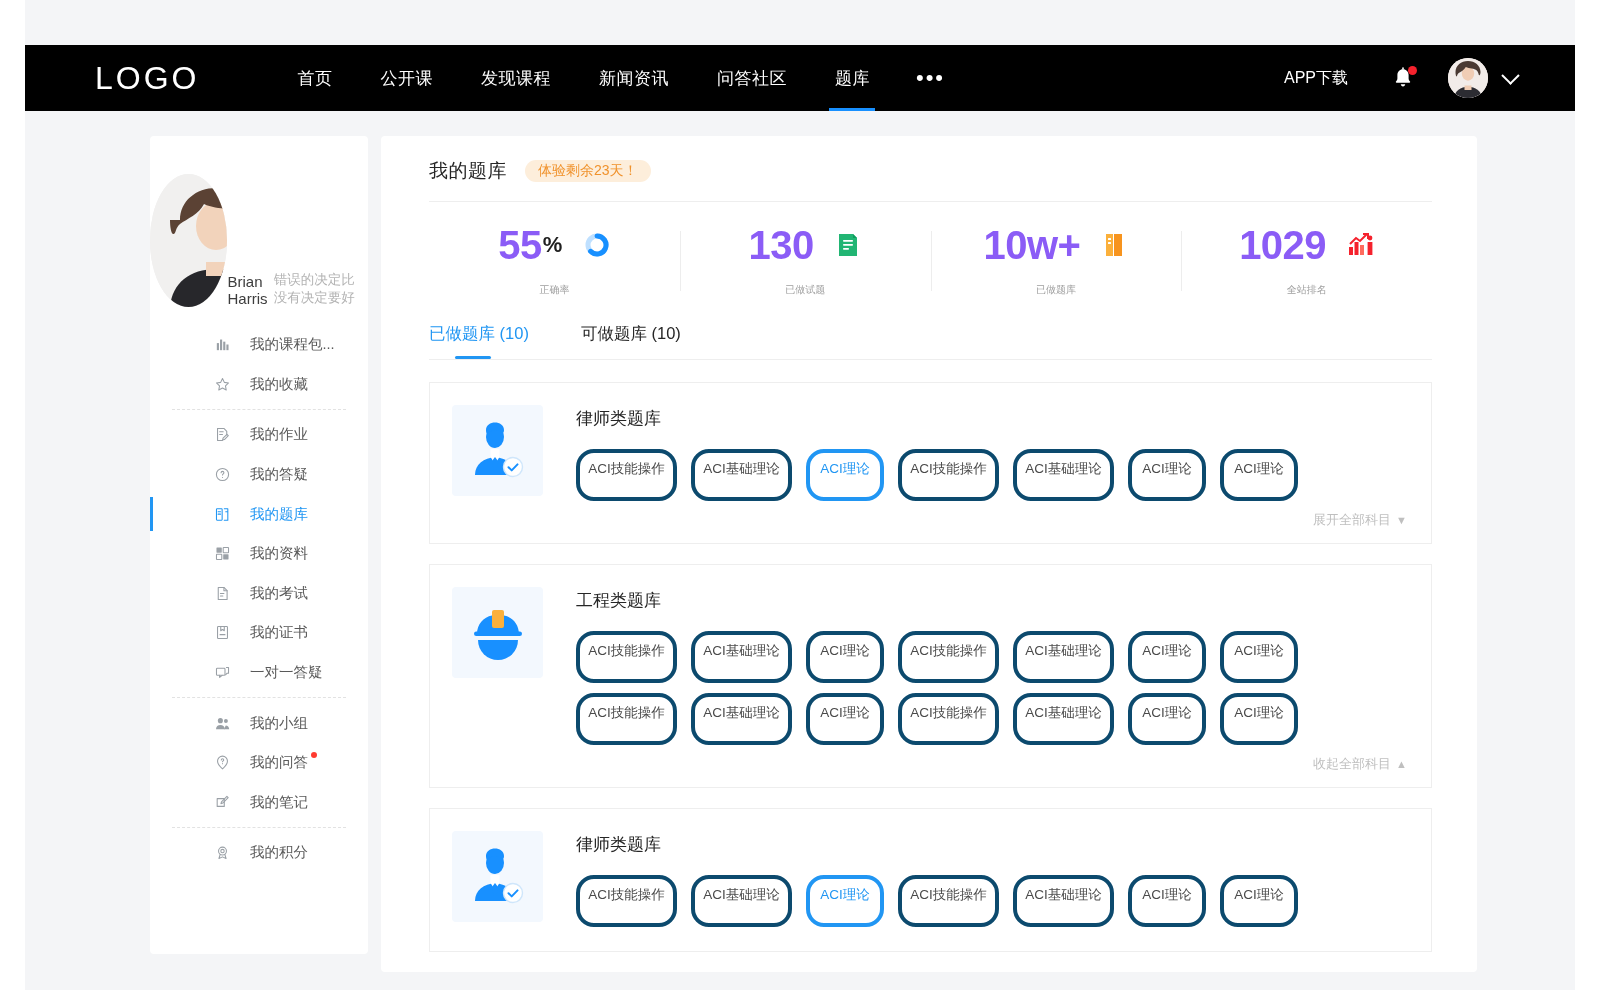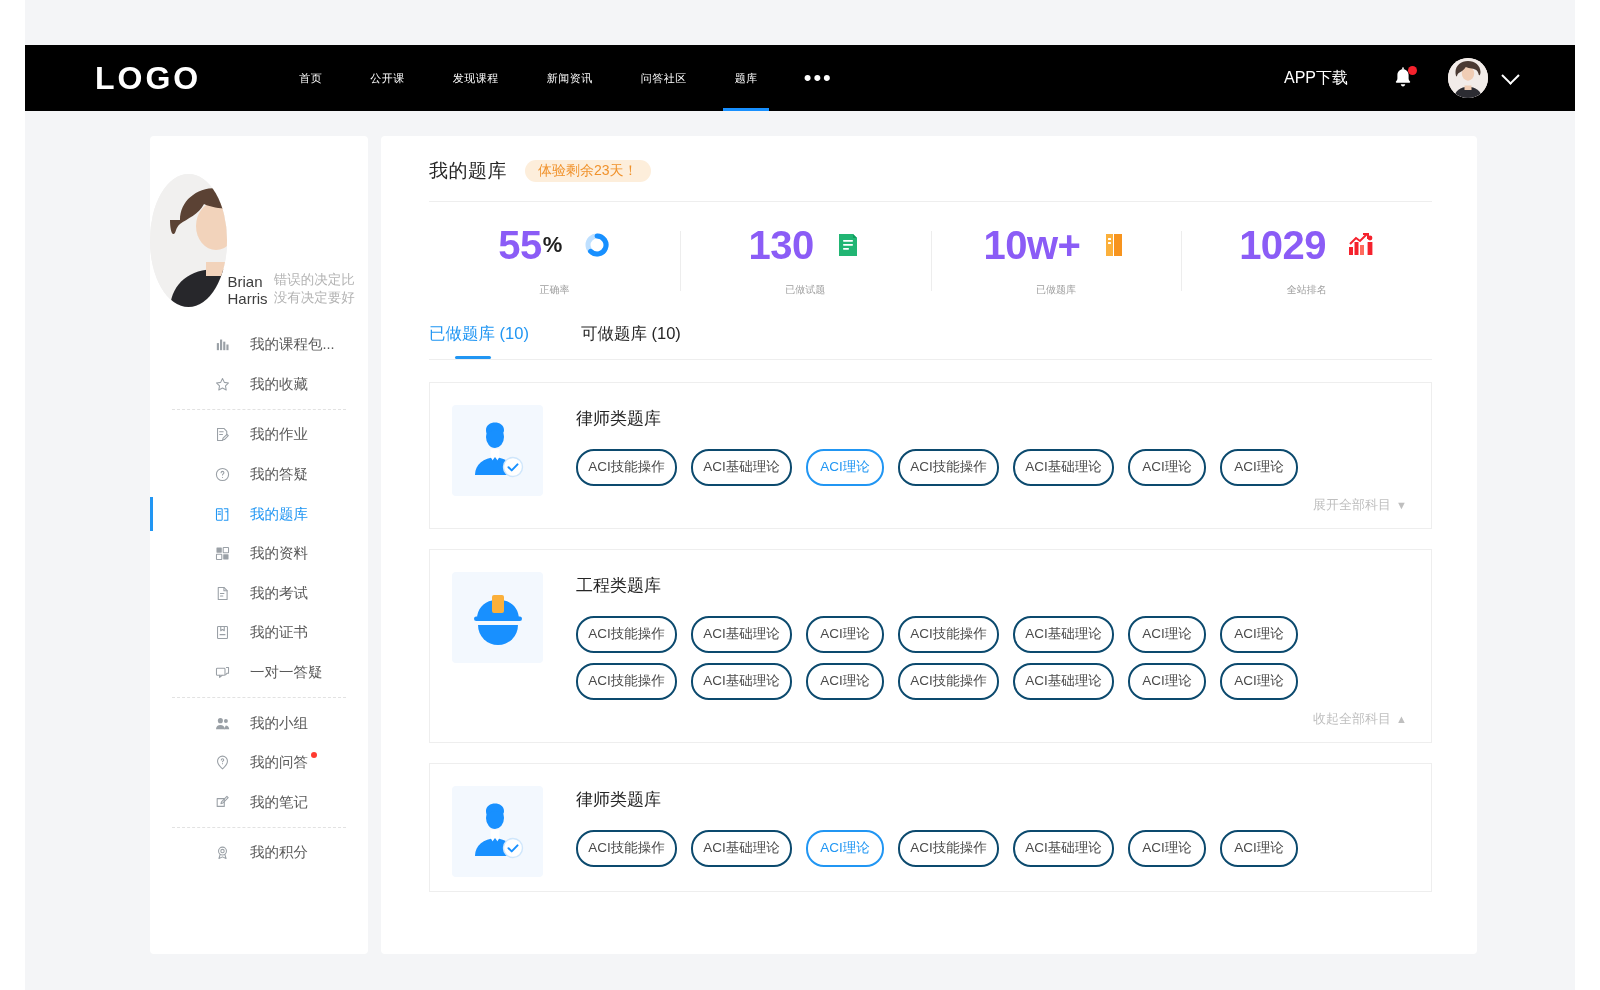--- a/index.html
+++ b/index.html
@@ -16,27 +16,27 @@
   }
 
   
   .topnav {
     position: absolute; left: 0; top: 45px; width: 1550px; height: 66px;
     background: #000000;
     display: flex; align-items: center;
   }
   .logo {
     margin-left: 70px; color: #ffffff; font-size: 32px;
-    letter-spacing: 3px; font-weight: 700; line-height: 1;
+    letter-spacing: 3px; font-weight: 400; line-height: 1;
     font-family: "Liberation Sans", sans-serif;
     text-align: center;
   }
   .nav-items { display: flex; align-items: center; margin-left: 74px; height: 66px; }
   .nav-item {
-    position: relative; color: #ffffff; font-size: 11px;
+    position: relative; color: #ffffff; font-size: 17px;
     padding: 0 24px; height: 66px; display: flex; align-items: center;
     cursor: pointer; letter-spacing: 0.5px;
   }
   .nav-item.active::after {
     content: ""; position: absolute; left: 50%; transform: translateX(-50%);
     bottom: 0; width: 46px; height: 3px; background: #1890ff;
   }
   .nav-dots {
     color: #ffffff; font-size: 22px; letter-spacing: 2px;
     padding: 0 22px; display: flex; align-items: center; height: 66px;
@@ -156,22 +156,22 @@
   }
   .qcard-thumb {
     width: 91px; height: 91px; background: #f3f8fe; border-radius: 4px;
     flex: none; display: flex; align-items: center; justify-content: center;
   }
   .qcard-body { margin-left: 33px; flex: 1; min-width: 0; }
   .qcard-title { font-size: 17px; color: #262626; margin-top: 2px; }
   .tag-rows { margin-top: 19px; }
   .tag-row { display: flex; gap: 0; margin-bottom: 10px; }
   .tag {
-    border: 2px solid #0c4a6e; border-radius: 18px; font-size: 13.5px;
-    color: #4a4a4a; padding: 7px 0 8px; text-align: center;
+    border: 4px solid #0c4a6e; border-radius: 18px; font-size: 13.5px;
+    color: #4a4a4a; padding: 7px 0 19px; text-align: center;
     background: #fff; cursor: pointer; margin-right: 14px;
     white-space: nowrap; flex: none;
   }
   .tag.w-lg { width: 101px; }
   .tag.w-sm { width: 78px; }
   .tag.sel { border-color: #2196f3; color: #2196f3; }
   .qcard-foot {
     display: flex; justify-content: flex-end; align-items: center;
     font-size: 13px; color: #bfbfbf; cursor: pointer; margin-top: 2px;
   }

